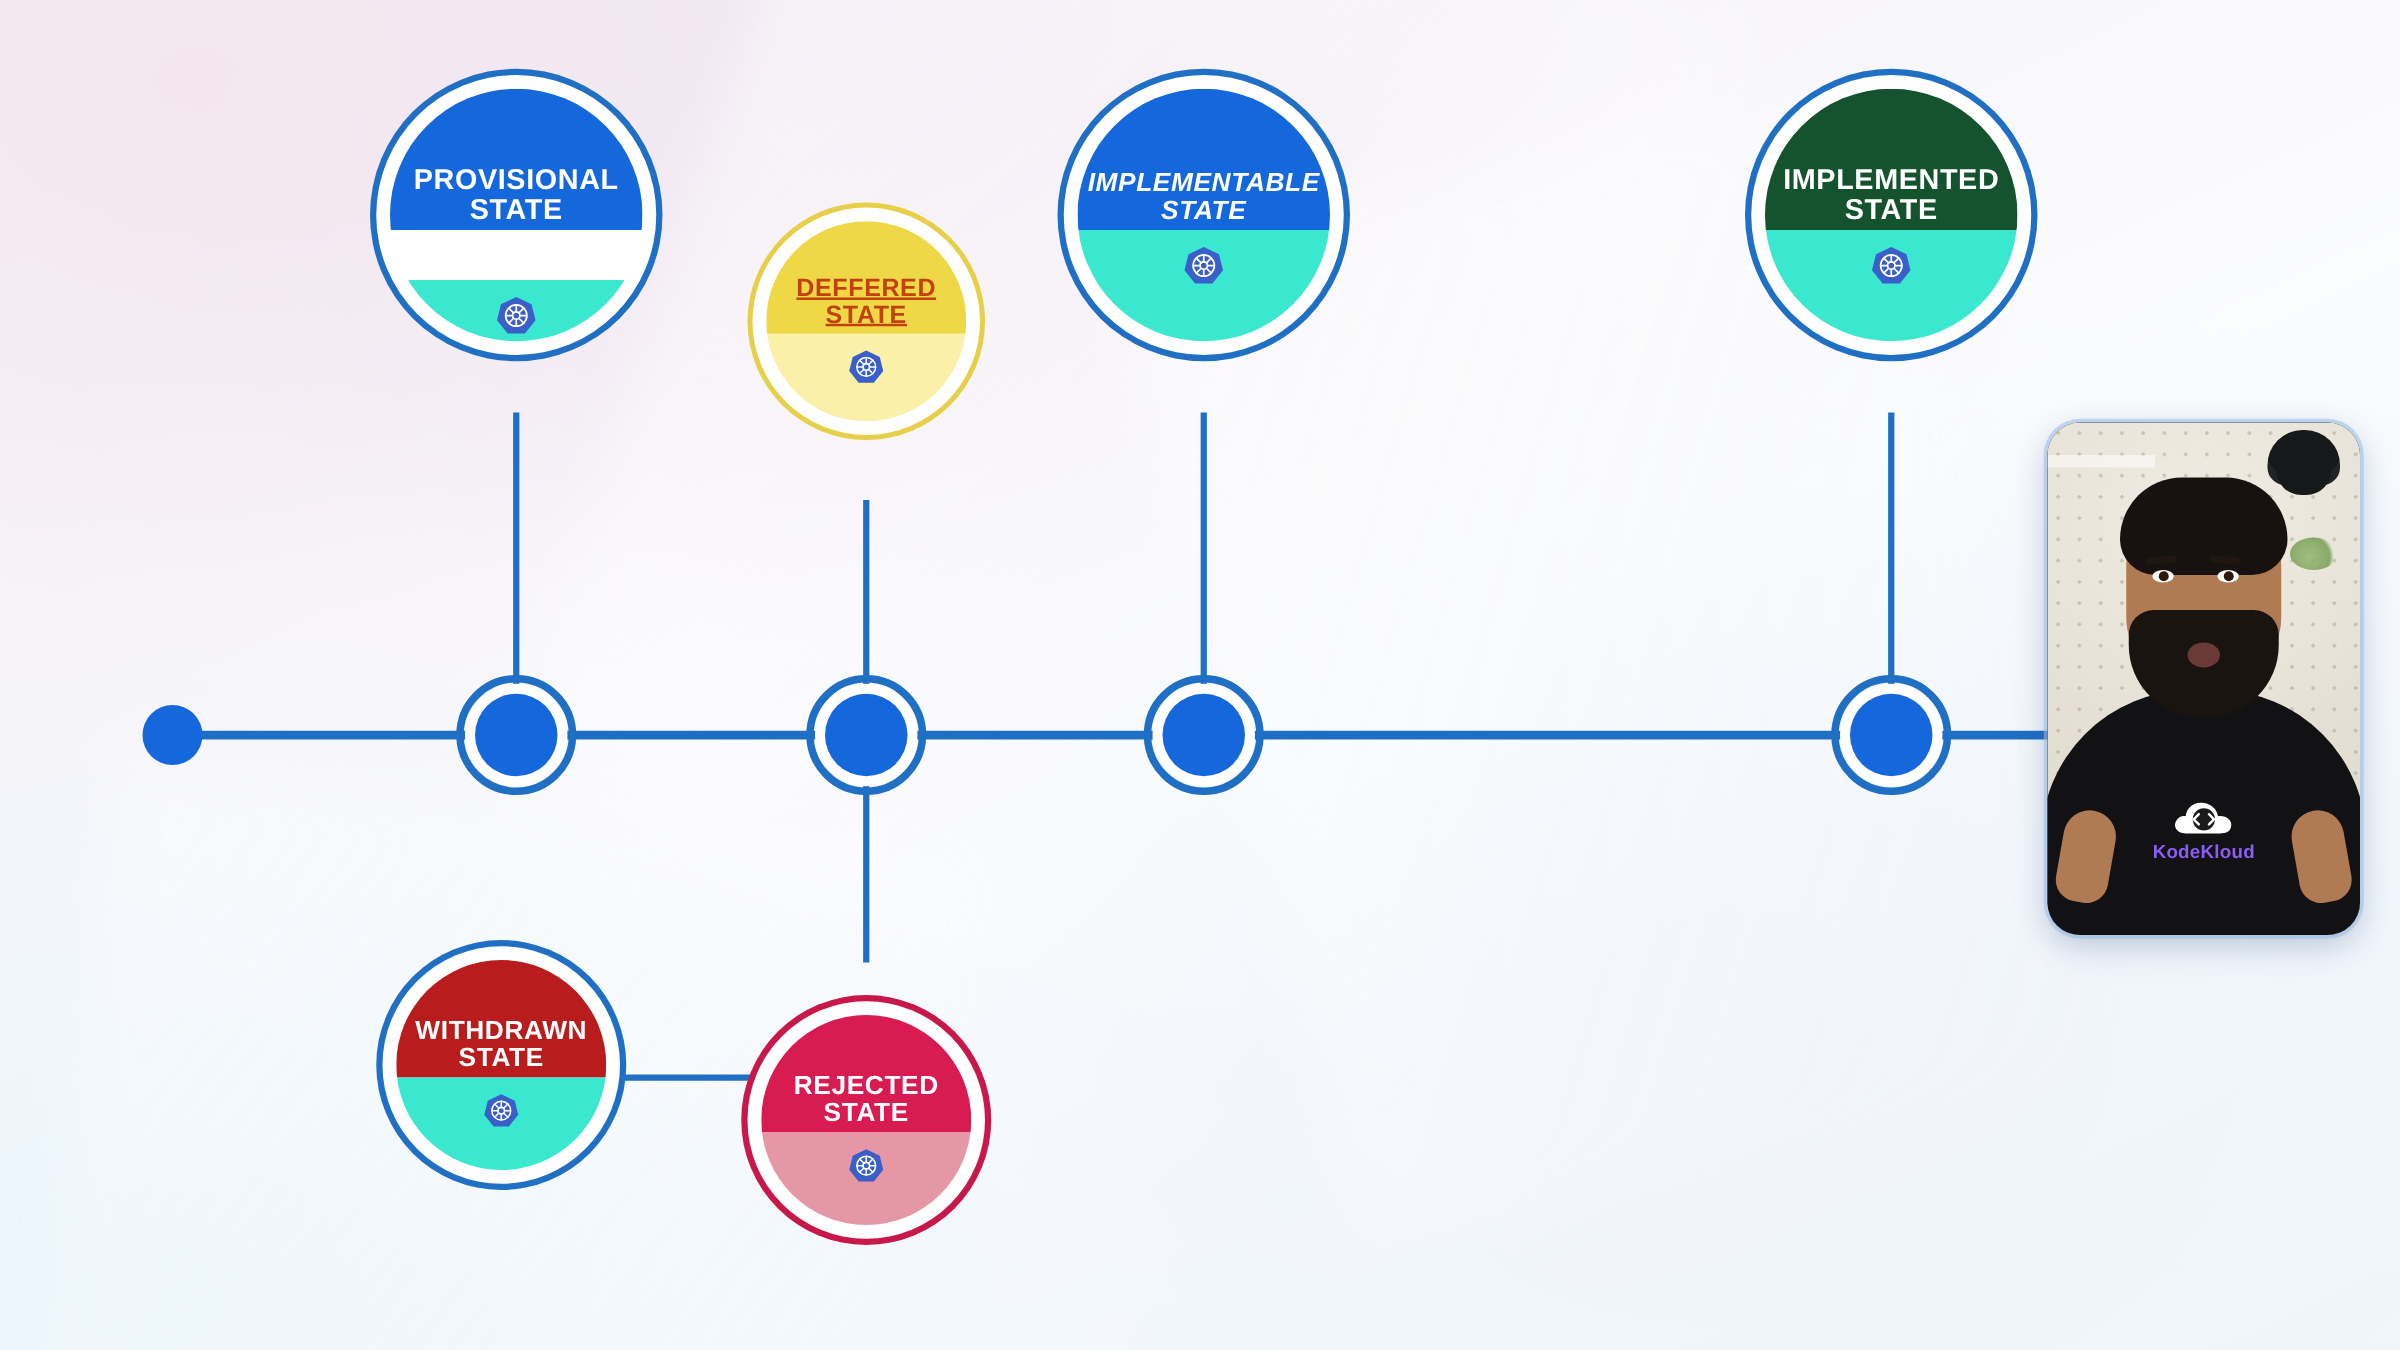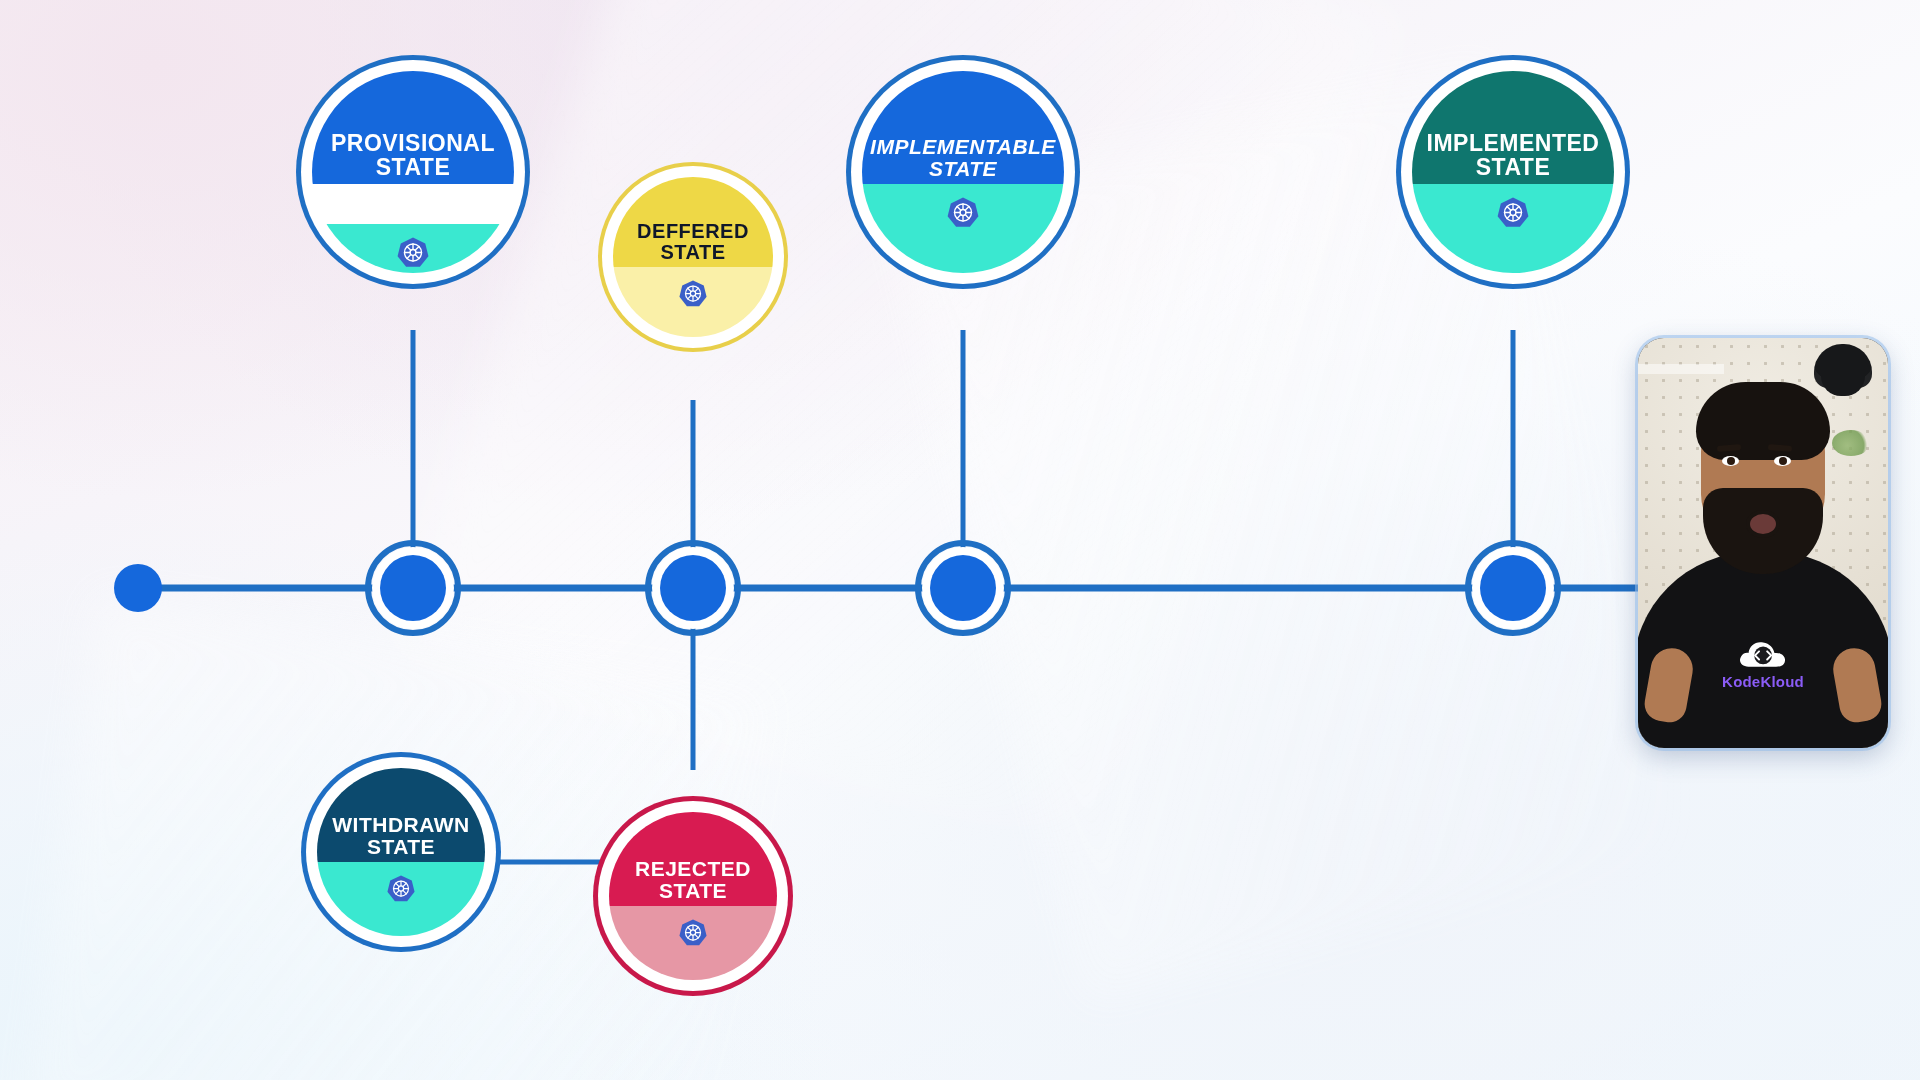--- a/index.html
+++ b/index.html
@@ -275,21 +275,21 @@
             <line x1="28" y1="35" x2="20.7" y2="42.3"></line>
           </g>
         </svg>
       </div>
     </div>
   </div>
 
   <div class="state-node sz-md" style="left:602px; top:166px; box-shadow: 0 0 0 4px #e8cf4a;">
     <div class="state-inner">
       <div class="half-top" style="background:#eed846;">
-        <div class="state-label" style="color:#0f172a;">DEFFERED
+        <div class="state-label" style="color:#c2410c;text-decoration:underline;">DEFFERED
 STATE</div>
       </div>
       <div class="half-bottom" style="background:#faf0a8;">
         <svg class="k8s small" viewBox="0 0 64 64">
           <polygon points="32,3 55,14 61,38 45,58 19,58 3,38 9,14" fill="#3a5fc8"></polygon>
           <g fill="none" stroke="#ffffff" stroke-width="2.6" stroke-linecap="round">
             <circle cx="32" cy="31" r="5.6"></circle>
             <circle cx="32" cy="31" r="16"></circle>
             <line x1="32" y1="15" x2="32" y2="25.4"></line>
             <line x1="32" y1="36.6" x2="32" y2="47"></line>
@@ -326,21 +326,21 @@
             <line x1="43.3" y1="19.7" x2="36" y2="27"></line>
             <line x1="28" y1="35" x2="20.7" y2="42.3"></line>
           </g>
         </svg>
       </div>
     </div>
   </div>
 
   <div class="state-node sz-lg" style="left:1401px; top:60px; box-shadow: 0 0 0 5px #1f6fc4;">
     <div class="state-inner">
-      <div class="half-top" style="background:#0f766e;">
+      <div class="half-top" style="background:#14532d;">
         <div class="state-label">IMPLEMENTED
 STATE</div>
       </div>
       <div class="half-bottom" style="background:#3ae8d0;">
         <svg class="k8s" viewBox="0 0 64 64">
           <polygon points="32,3 55,14 61,38 45,58 19,58 3,38 9,14" fill="#3a5fc8"></polygon>
           <g fill="none" stroke="#ffffff" stroke-width="2.6" stroke-linecap="round">
             <circle cx="32" cy="31" r="5.6"></circle>
             <circle cx="32" cy="31" r="16"></circle>
             <line x1="32" y1="15" x2="32" y2="25.4"></line>
@@ -352,21 +352,21 @@
             <line x1="43.3" y1="19.7" x2="36" y2="27"></line>
             <line x1="28" y1="35" x2="20.7" y2="42.3"></line>
           </g>
         </svg>
       </div>
     </div>
   </div>
 
   <div class="state-node sz-sm" style="left:306px; top:757px; box-shadow: 0 0 0 5px #1f6fc4;">
     <div class="state-inner">
-      <div class="half-top" style="background:#0c4a6e;">
+      <div class="half-top" style="background:#b91c1c;">
         <div class="state-label">WITHDRAWN
 STATE</div>
       </div>
       <div class="half-bottom" style="background:#3ae8d0;">
         <svg class="k8s small" viewBox="0 0 64 64">
           <polygon points="32,3 55,14 61,38 45,58 19,58 3,38 9,14" fill="#3a5fc8"></polygon>
           <g fill="none" stroke="#ffffff" stroke-width="2.6" stroke-linecap="round">
             <circle cx="32" cy="31" r="5.6"></circle>
             <circle cx="32" cy="31" r="16"></circle>
             <line x1="32" y1="15" x2="32" y2="25.4"></line>

